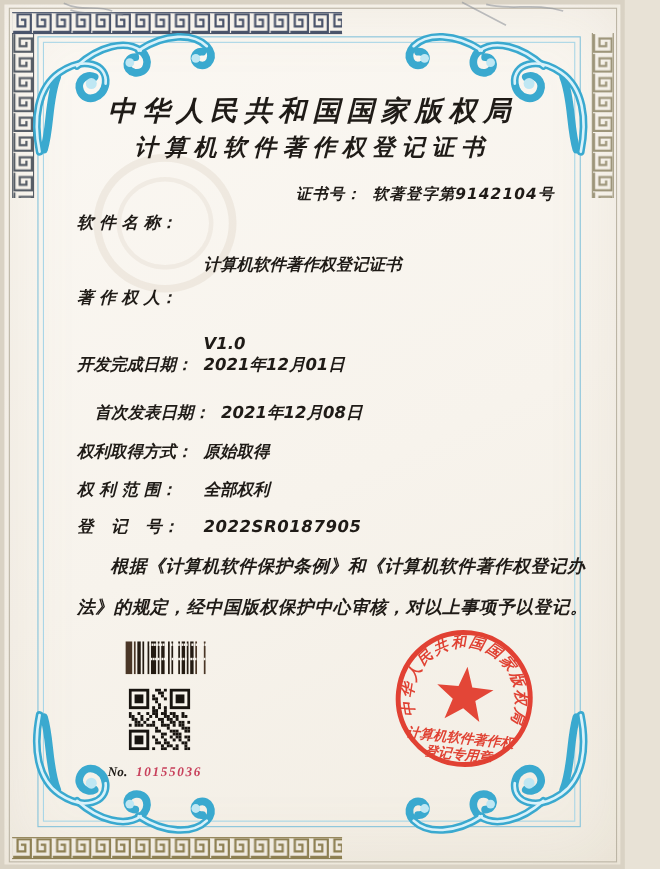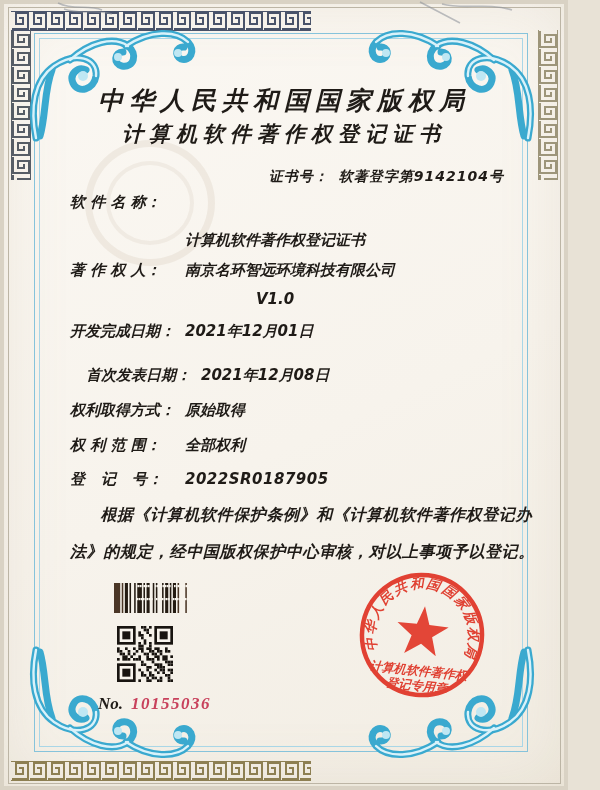--- a/index.html
+++ b/index.html
@@ -37,32 +37,32 @@
       font-size:25px;letter-spacing:6px;}
   .cert-title{position:absolute;left:0;right:0;top:120px;text-align:center;z-index:3;
       font-family:"Liberation Serif","DejaVu Serif",serif;font-weight:800;
       font-size:21px;letter-spacing:6px;}
   .certno{position:absolute;right:64px;top:168px;z-index:3;font-weight:700;font-size:14px;letter-spacing:1px;}
   .certno .lbl{margin-right:10px;}
   
   .row{position:absolute;left:70px;display:flex;z-index:3;font-size:15px;font-weight:700;line-height:1.25;}
   .row .lbl{flex:0 0 115px;white-space:pre;}
   .row .val{white-space:pre;}
-  .val2{margin-top:3px;text-align:center;}
+  .val2{margin-top:16px;}
   .r1{top:193px;} .r2{top:261px;} .r3{top:322px;} .r4{top:366px;margin-left:16px;}
   .r5{top:401px;} .r6{top:436px;} .r7{top:470px;letter-spacing:.5px;}
   
   .statement{position:absolute;left:70px;top:496px;width:474px;z-index:3;
       font-size:16px;font-weight:700;line-height:37px;text-indent:1.9em;letter-spacing:.6px;}
   
   .barcode{position:absolute;left:114px;top:583px;z-index:3;}
   .qrcode{position:absolute;left:117px;top:626px;z-index:3;}
   
   .serial{position:absolute;left:98px;top:694px;z-index:3;
-      font-family:"Liberation Serif","DejaVu Serif",serif;font-size:17px;font-weight:700;}
+      font-family:"Liberation Serif","DejaVu Serif",serif;font-size:12px;font-weight:700;}
   .serial .num{color:#c8415c;letter-spacing:1.5px;margin-left:8px;}
   
   .seal{position:absolute;left:352px;top:565px;width:140px;height:140px;z-index:4;
       transform:rotate(6deg);opacity:.93;}
   .issue-date{position:absolute;left:356px;top:691px;z-index:3;font-size:18px;font-weight:800;letter-spacing:1px;}
   .scribble{position:absolute;z-index:2;opacity:.55;}
   .s1{left:52px;top:0;} .s2{left:408px;top:0;}
 </style>
 </head>
 <body>
@@ -153,21 +153,20 @@
 
   <div class="row r1">
     <span class="lbl">软 件 名 称：</span>
     <span class="val">
       <div>计算机软件著作权登记证书</div>
       <div class="val2">V1.0</div>
     </span>
   </div>
   <div class="row r2">
     <span class="lbl">著 作 权 人：</span>
-    <span class="val">南京名环智远环境科技有限公司</span>
   </div>
   <div class="row r3">
     <span class="lbl">开发完成日期：</span>
     <span class="val">2021年12月01日</span>
   </div>
   <div class="row r4">
     <span class="lbl">首次发表日期：</span>
     <span class="val">2021年12月08日</span>
   </div>
   <div class="row r6">

